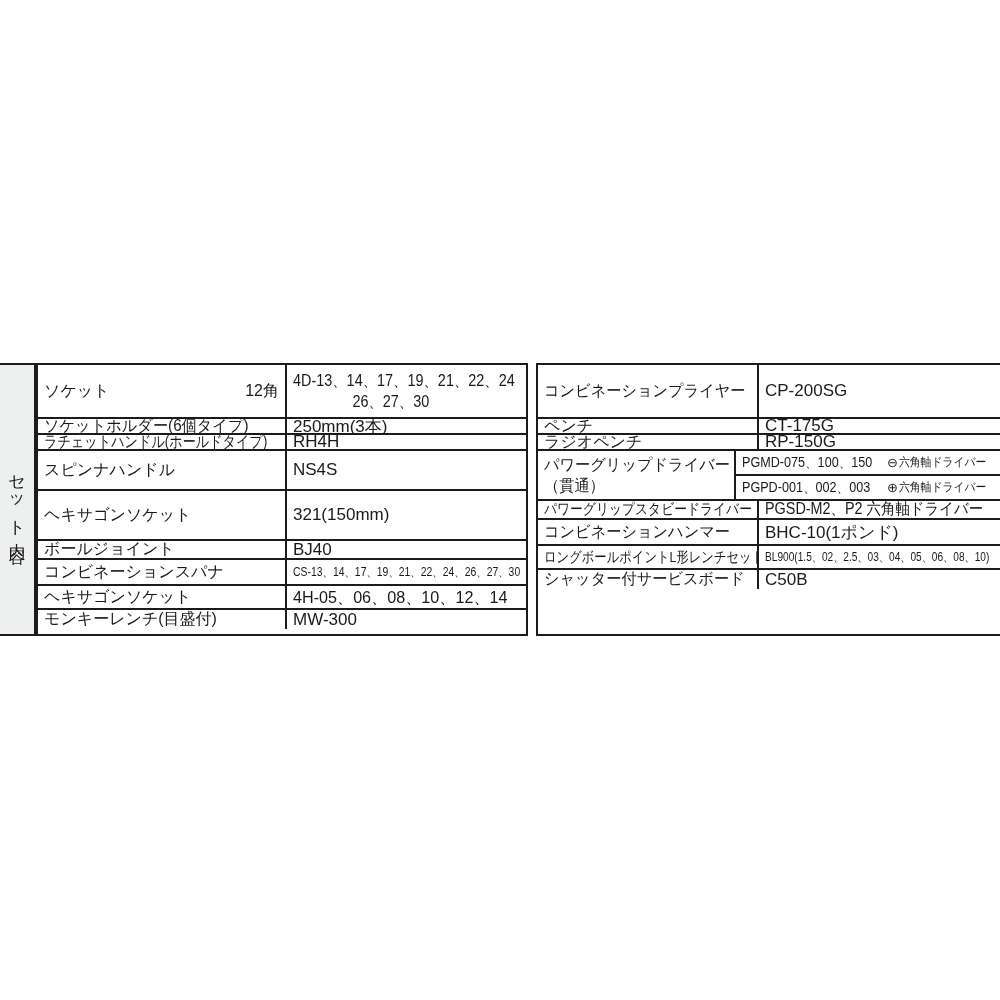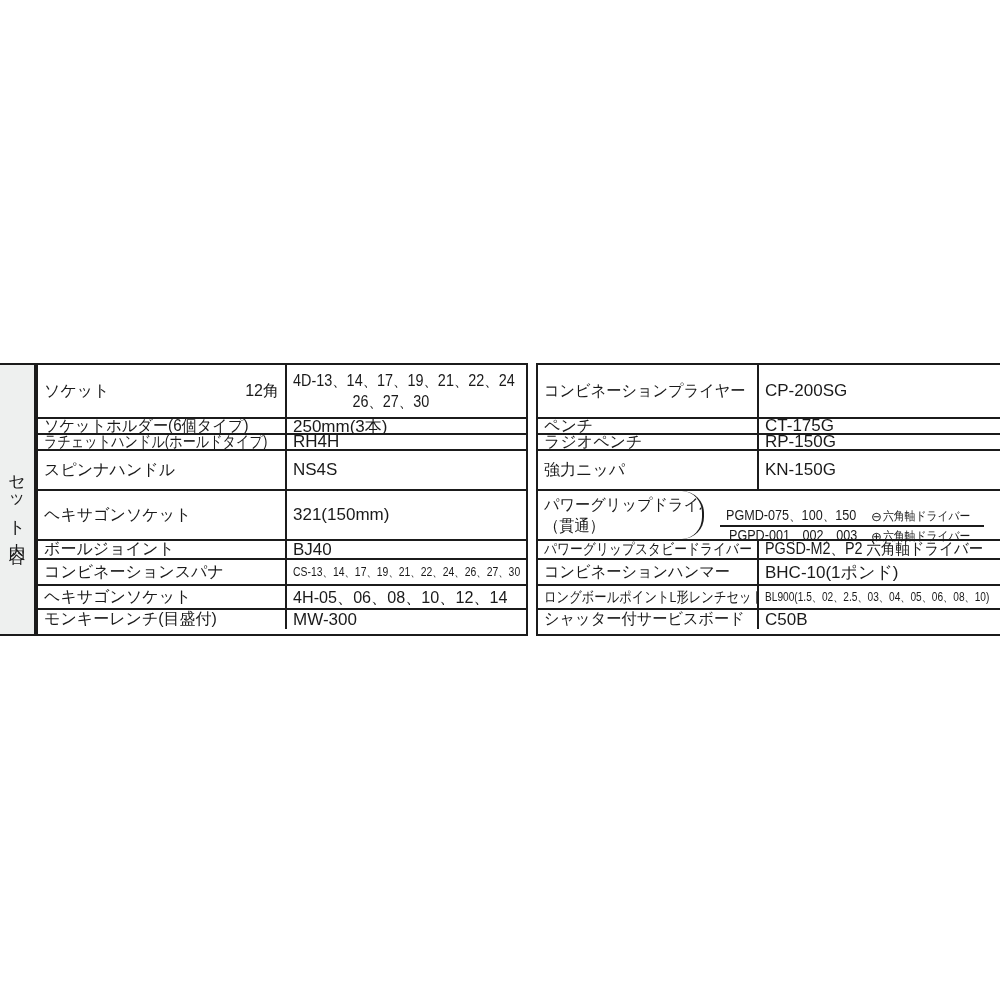--- a/index.html
+++ b/index.html
@@ -30,32 +30,32 @@
   .rh46{height:54px} .rh23{height:16px} .rh24{height:40px} .rh50{height:50px}
   .rh25{height:19px} .rh26{height:26px} .rh27{height:24px}
 
   .cell { display:flex; align-items:center; overflow:hidden; }
   .name { border-right:2px solid #1b1b1b; padding:0 6px; font-size:16px; }
   .lefttbl  .name { width:249px; }
   .righttbl .name { width:221px; }
   .val { flex:1; padding:0 6px; font-size:17px; }
 
   .between { justify-content:space-between; }
-  .colstack { flex-direction:column; justify-content:center; align-items:flex-start;border-radius:22px; }
+  .colstack { flex-direction:column; justify-content:center; align-items:flex-start; }
   .colstack span { line-height:21px; }
   .indent2 { padding-left:66px; }
 
   
   .cn { display:inline-block; white-space:nowrap; transform-origin:0 50%; }
   .c95{transform:scaleX(.95)} .c90{transform:scaleX(.90)} .c85{transform:scaleX(.85)}
   .c82{transform:scaleX(.82)} .c80{transform:scaleX(.80)} .c78{transform:scaleX(.78)} .f13{font-size:13px}
   .f15{font-size:15px} .f16{font-size:16px} .f17{font-size:17px}
 
   
-  .subval { flex:1; display:flex; flex-direction:column; padding:16px;align-items:flex-end; }
+  .subval { flex:1; display:flex; flex-direction:column; padding:0; }
   .subrow { flex:1; display:flex; align-items:center; justify-content:space-between; padding:0 4px 0 6px; }
   .subrow.first { border-bottom:2px solid #1b1b1b; }
   .models { font-size:14px; white-space:nowrap; }
   .drv { font-size:12px; white-space:nowrap; display:inline-flex; align-items:center; }
   .drv .sym { font-size:13px; margin-right:1px; }
 </style>
 </head>
 <body>
 
 <div class="stage">
@@ -176,28 +176,20 @@
 
       <div class="row rh23">
         <div class="cell name">
           <span>ラジオペンチ</span>
         </div>
         <div class="cell val">
           <span>RP-150G</span>
         </div>
       </div>
 
-      <div class="row rh24">
-        <div class="cell name">
-          <span>強力ニッパ</span>
-        </div>
-        <div class="cell val">
-          <span>KN-150G</span>
-        </div>
-      </div>
 
       <div class="row rh50">
         <div class="cell name colstack">
           <span class="cn c95">パワーグリップドライバー</span>
           <span class="cn c95">（貫通）</span>
         </div>
         <div class="subval">
           <div class="subrow first">
             <span class="models cn c90">PGMD-075、100、150</span>
             <span class="drv">

